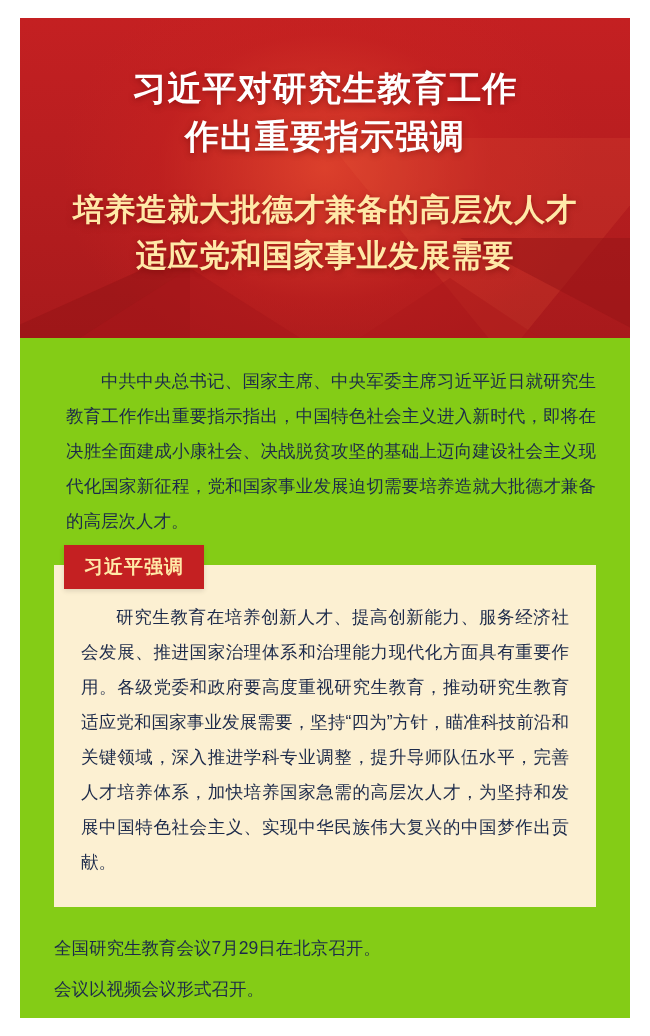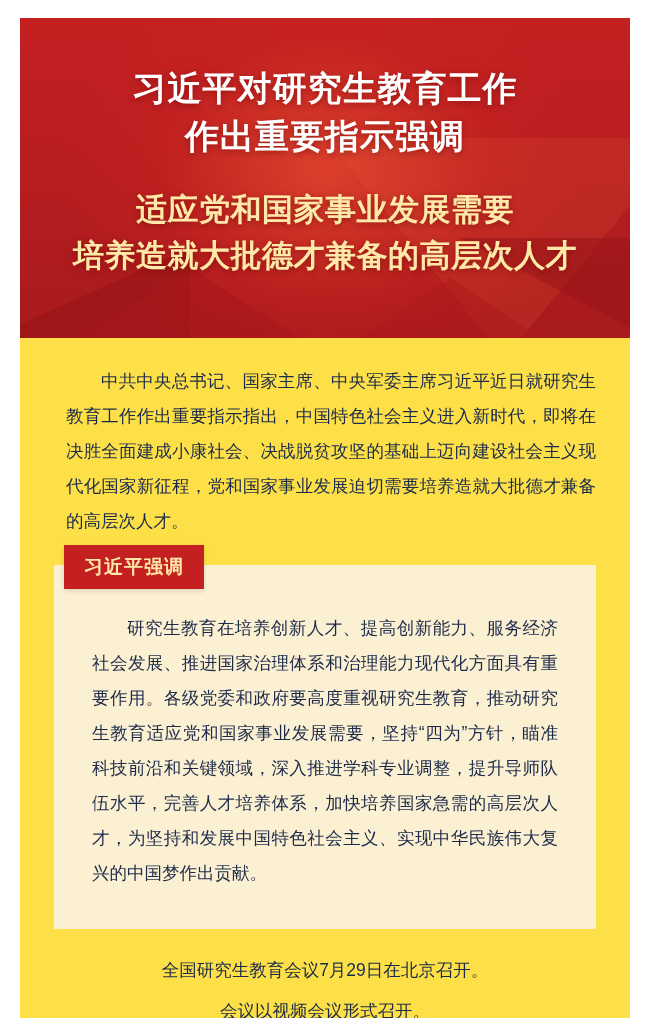--- a/index.html
+++ b/index.html
@@ -10,21 +10,21 @@
   body {
     width: 650px;
     height: 1036px;
     font-family: "Liberation Sans", sans-serif;
   }
   .poster {
     position: relative;
     width: 610px;
     height: 1000px;
     margin: 18px auto;
-    background: #fde047;
+    background: #84cc16;
     overflow: hidden;
     box-sizing: border-box;
   }
 
   
   .header {
     position: relative;
     height: 320px;
     background: linear-gradient(180deg, #c42022 0%, #b51d1f 55%, #a81a1c 100%);
     overflow: hidden;
@@ -135,33 +135,32 @@
     padding: 9px 20px;
     letter-spacing: 1px;
     box-shadow: 0 2px 5px rgba(0,0,0,0.12);
   }
   .quote-para {
     color: #1c2a4a;
     font-size: 17.5px;
     line-height: 2.0;
     text-align: justify;
     text-indent: 2em;
-    margin: 12px;
+    margin: 1px;
   }
 
   
   .tail {
     padding: 24px 34px 0 34px;
   }
   .tail p {
     color: #1c2a4a;
     font-size: 17.5px;
     line-height: 2.0;
     margin: 0 0 6px 0;
-    text-align: center;
   }
 
   
   .footer {
     margin-top: 26px;
     display: flex;
     align-items: center;
     justify-content: center;
     gap: 8px;
     padding-bottom: 18px;
@@ -194,22 +193,22 @@
     <div class="ray"></div>
     <div class="mtn mtn1"></div>
     <div class="mtn mtn2"></div>
     <div class="mtn mtn3"></div>
     <div class="mtn mtn4"></div>
 
     <div class="header-inner">
       <div class="title-line">习近平对研究生教育工作</div>
       <div class="title-line">作出重要指示强调</div>
       <div class="subtitle-wrap">
+        <div class="subtitle-line">培养造就大批德才兼备的高层次人才</div>
         <div class="subtitle-line">适应党和国家事业发展需要</div>
-        <div class="subtitle-line">培养造就大批德才兼备的高层次人才</div>
       </div>
     </div>
   </div>
 
   <div class="body-wrap">
     <p class="para">中共中央总书记、国家主席、中央军委主席习近平近日就研究生教育工作作出重要指示指出，中国特色社会主义进入新时代，即将在决胜全面建成小康社会、决战脱贫攻坚的基础上迈向建设社会主义现代化国家新征程，党和国家事业发展迫切需要培养造就大批德才兼备的高层次人才。</p>
 
     <div class="quote-block">
       <div class="quote-tag">习近平强调</div>
       <p class="quote-para">研究生教育在培养创新人才、提高创新能力、服务经济社会发展、推进国家治理体系和治理能力现代化方面具有重要作用。各级党委和政府要高度重视研究生教育，推动研究生教育适应党和国家事业发展需要，坚持“四为”方针，瞄准科技前沿和关键领域，深入推进学科专业调整，提升导师队伍水平，完善人才培养体系，加快培养国家急需的高层次人才，为坚持和发展中国特色社会主义、实现中华民族伟大复兴的中国梦作出贡献。</p>

